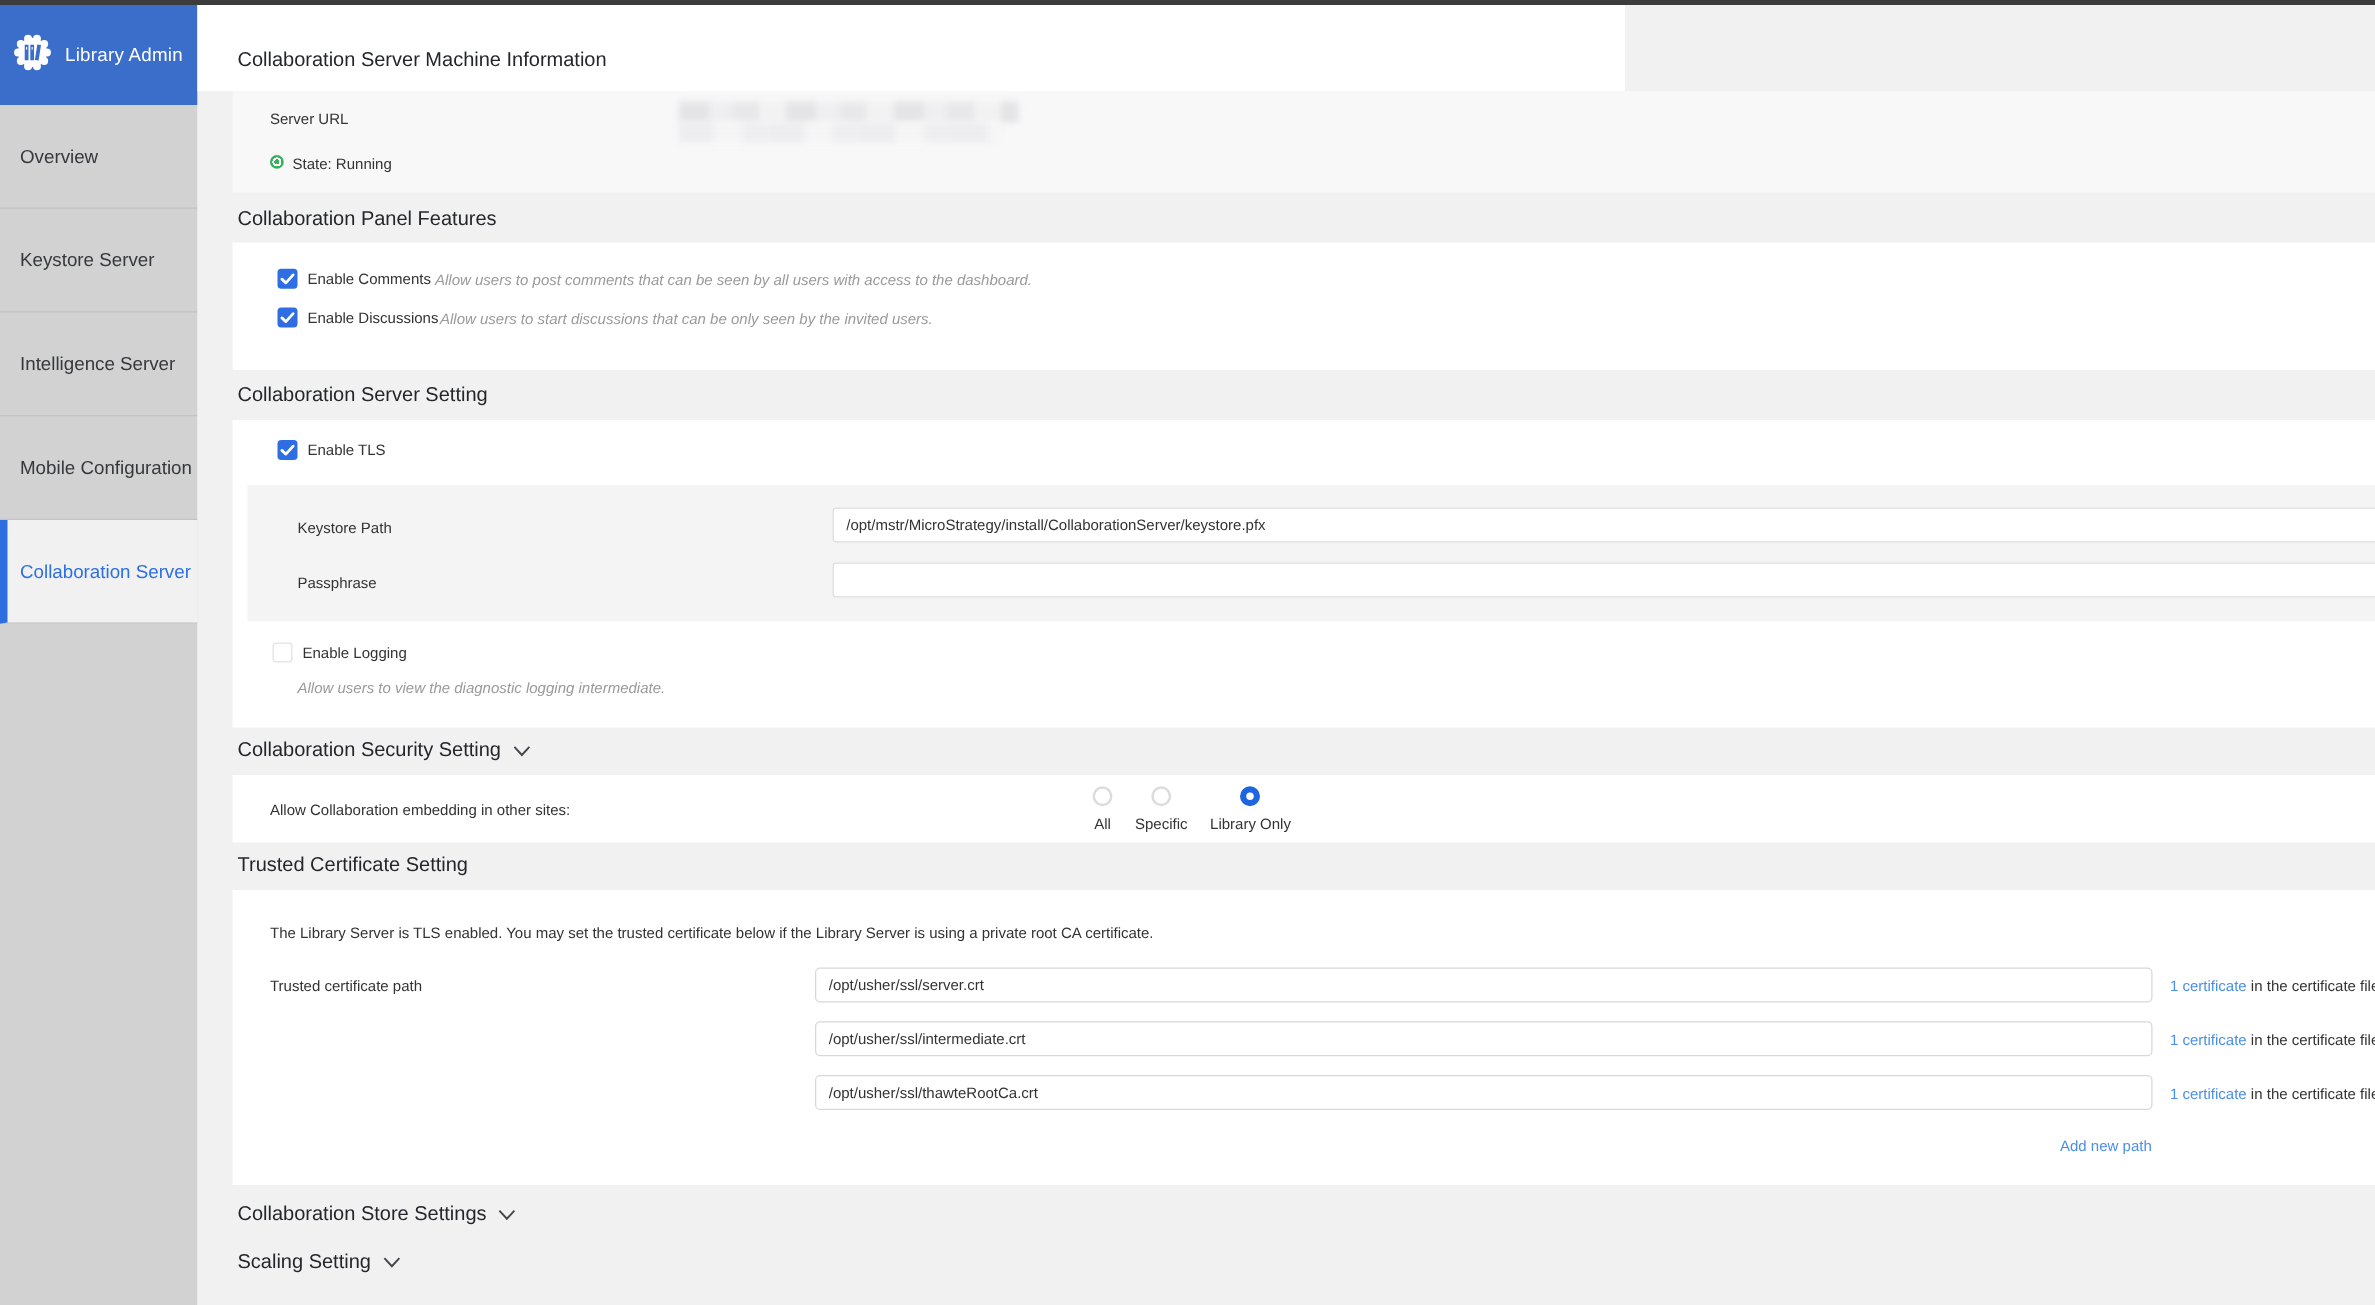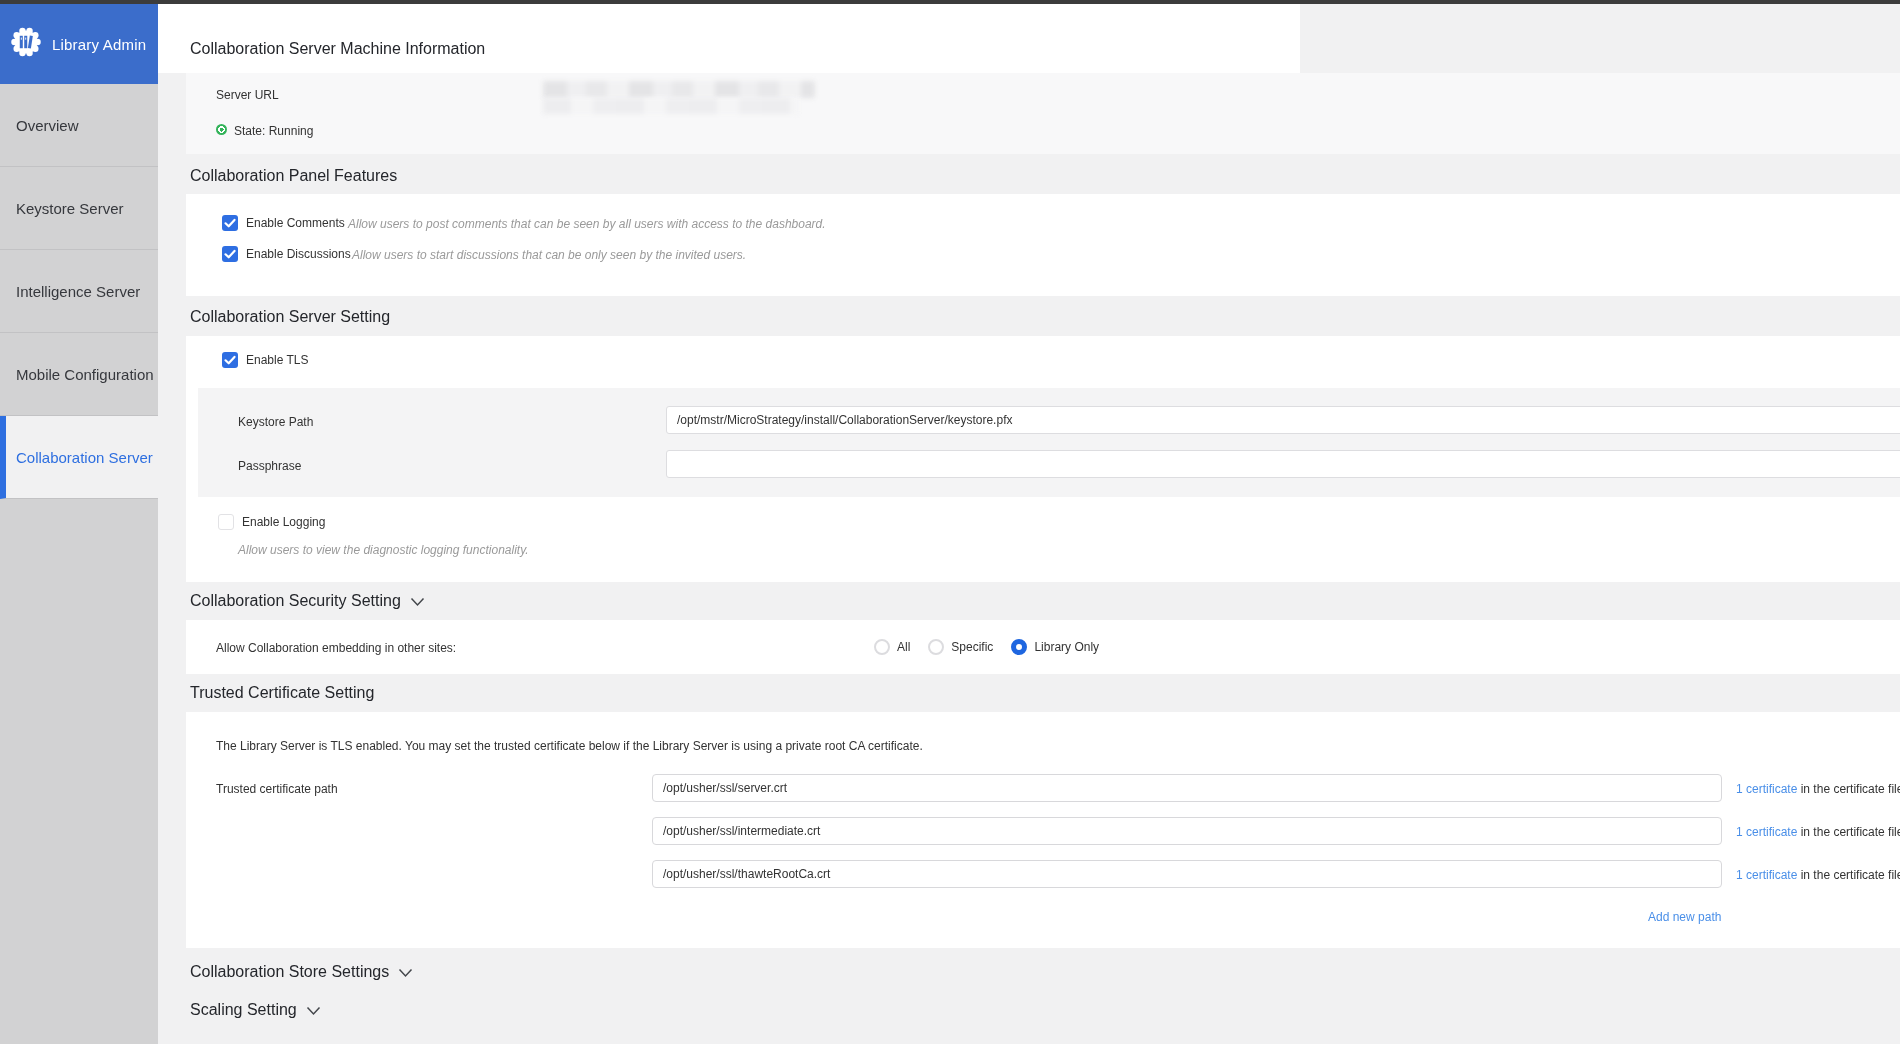--- a/index.html
+++ b/index.html
@@ -66,21 +66,21 @@
                padding:0 10px; outline:none; }
   #keystore-input { left:468px; top:18px; width:calc(100% - 468px); }
   #passphrase-input { left:468px; top:62px; width:calc(100% - 468px); }
   #logging-row { left:32px; top:178px; }
   #logging-desc { position:absolute; left:52px; top:207px; }
 
   
   #card-security { top:620px; height:54px; }
   #embed-label { position:absolute; left:30px; top:21px; }
   #radio-group { position:absolute; left:688px; top:0; height:100%; display:flex; align-items:center; gap:18px; }
-  .radio-opt { display:flex; align-items:center; gap:7px; cursor:pointer; }
+  .radio-opt { display:flex; align-items:center; gap:7px; cursor:pointer;flex-direction:column; }
   .radio { width:16px; height:16px; border-radius:50%; background:#fff; flex:none; }
   .radio.off { border:2px solid #dcdcdf; }
   .radio.on { border:5px solid #1e66e0; }
 
   
   #card-cert { top:712px; height:236px; }
   #cert-intro { position:absolute; left:30px; top:27px; }
   #cert-path-label { position:absolute; left:30px; top:70px; }
   .cert-input { left:466px; width:1070px; border-radius:4px; border:1px solid #d8d8db; }
   #cert-input-1 { top:62px; } #cert-input-2 { top:105px; } #cert-input-3 { top:148px; }
@@ -205,21 +205,21 @@
     <div id="inner-tls">
       <span class="lbl" id="keystore-label">Keystore Path</span>
       <input class="txt-input" id="keystore-input" type="text" value="/opt/mstr/MicroStrategy/install/CollaborationServer/keystore.pfx" style="">
       <span class="lbl" id="passphrase-label">Passphrase</span>
       <input class="txt-input" id="passphrase-input" type="text" value="" style="">
     </div>
     <div class="cbrow" id="logging-row">
       <span class="cb off"></span>
       <span class="lbl">Enable Logging</span>
     </div>
-    <span class="desc" id="logging-desc">Allow users to view the diagnostic logging functionality.</span>
+    <span class="desc" id="logging-desc">Allow users to view the diagnostic logging intermediate.</span>
   </div>
 
   <div class="sec-head" id="h-security">
     <span>Collaboration Security Setting</span>
     <span class="chev">
       <svg width="15" height="10" viewBox="0 0 15 10">
           <path d="M1.5 1.5 L7.5 8 L13.5 1.5" stroke="#43464b" stroke-width="1.5" fill="none"></path>
         </svg>
     </span>
   </div>

